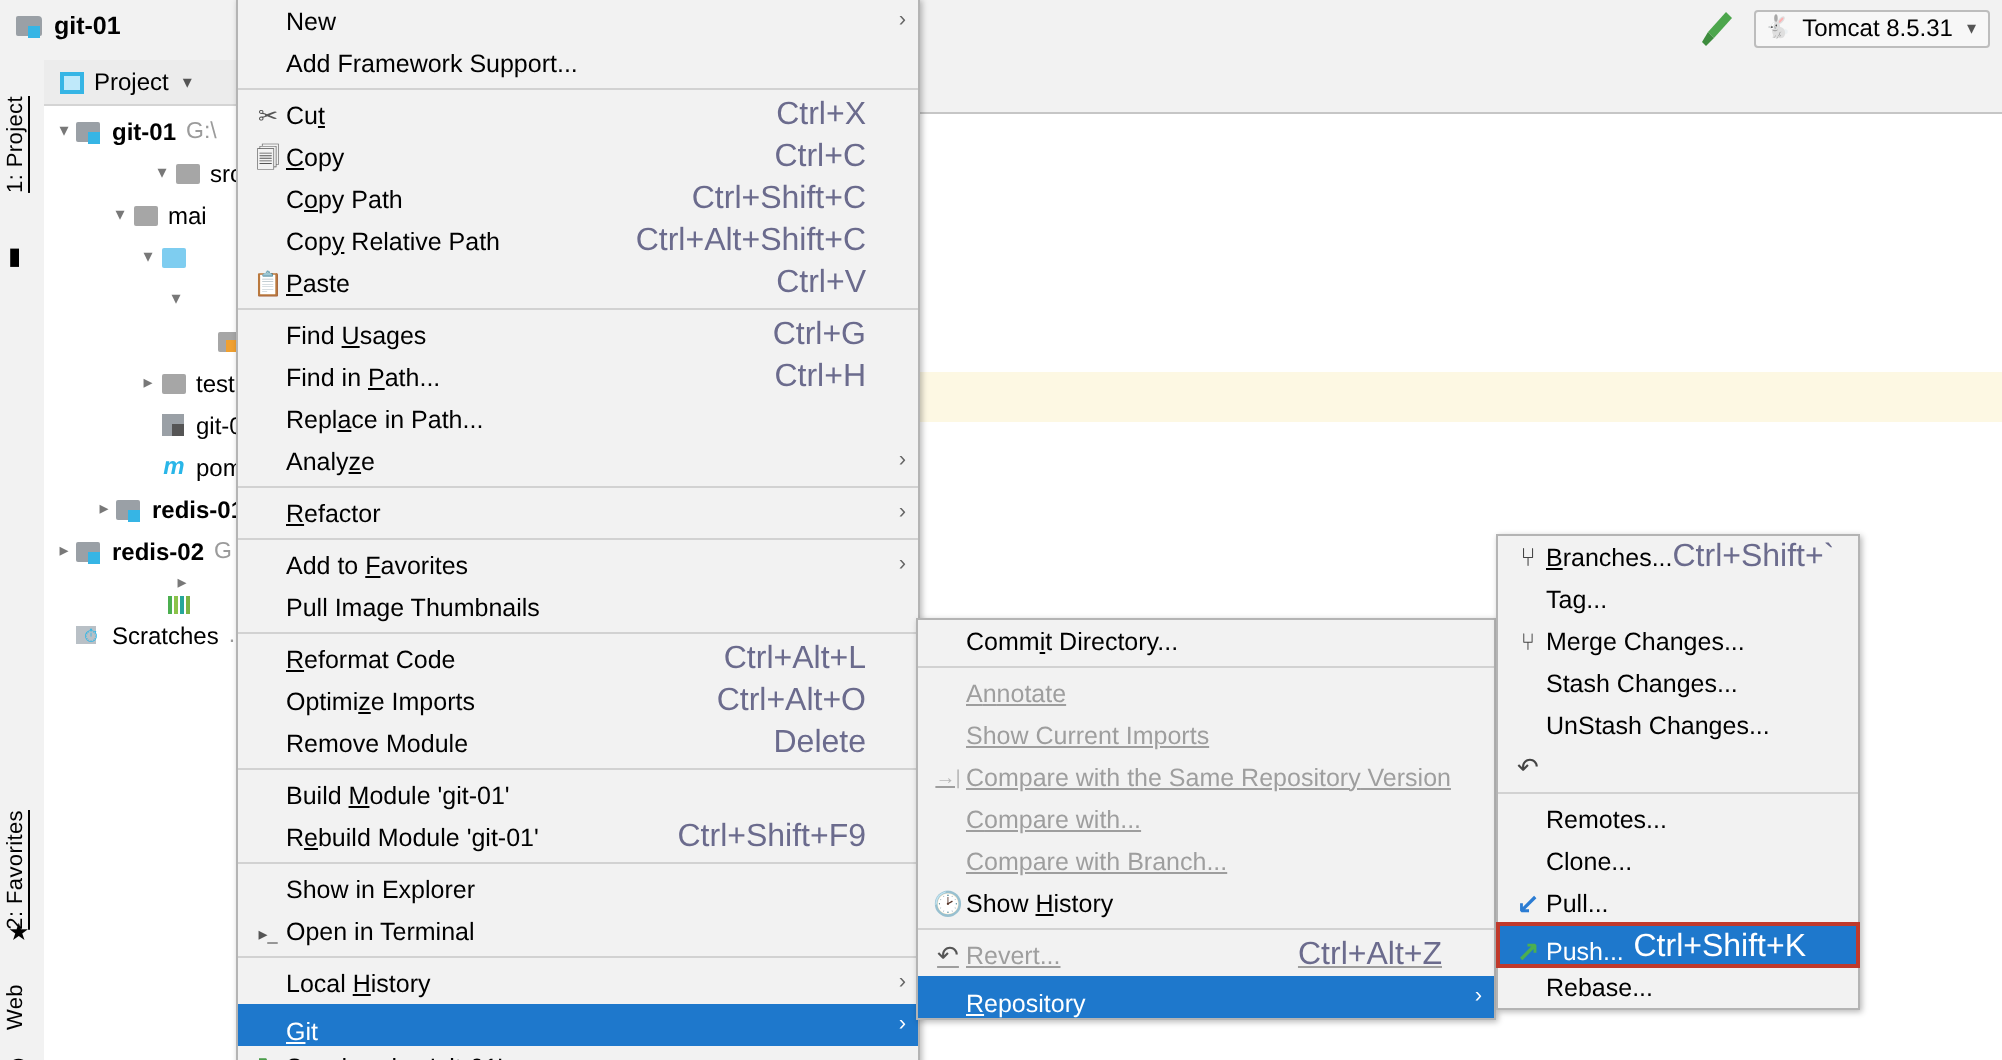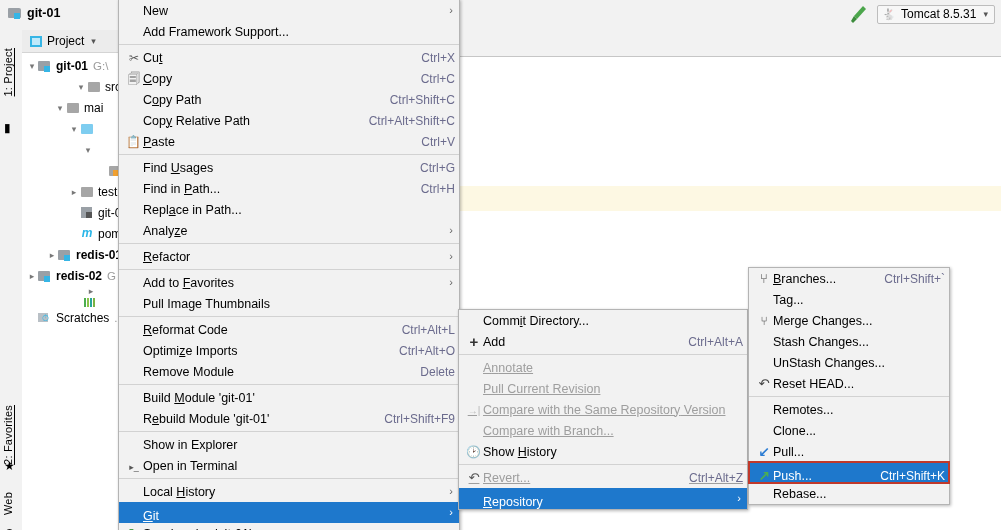--- a/index.html
+++ b/index.html
@@ -68,30 +68,30 @@
   .st{color:#008000;font-weight:bold;}
 
   
   .menu{position:absolute;background:#f2f2f2;border:1px solid #b4b4b4;box-shadow:1px 1px 3px rgba(0,0,0,.28);box-sizing:border-box;}
   .mi-row{height:21px;display:flex;align-items:center;position:relative;box-sizing:border-box;padding-left:6px;font-size:12.5px;}
   .mi-row.sel{background:#1e78cc;color:#fff;align-items:flex-end;}
   .mi-row.dis{color:#9e9e9e;text-decoration:underline;}
   .mi-ico{width:18px;flex:0 0 18px;text-align:center;font-size:12px;line-height:1;color:#555;}
   .mi-lab{flex:1 1 auto;white-space:nowrap;}
   .mi-lab u{text-decoration:underline;}
-  .mi-key{color:#6b6b8d;font-size:12px;padding-right:4px;white-space:nowrap;}
+  .mi-key{color:#6b6b8d;font-size:16px;padding-right:26px;white-space:nowrap;}
   .mi-row.sel .mi-key{color:#fff;}
   .mi-arrow{position:absolute;right:6px;top:4px;font-size:11px;color:#666;}
   .mi-row.sel .mi-arrow{color:#fff;}
   .msep{height:1px;background:#d2d2d2;margin:2px 0;}
   .mi-row.boxed{outline:2px solid #c0392b;outline-offset:-1px;}
 
   #menu1{left:118px;top:-1px;width:342px;}
   #menu2{left:458px;top:285px;width:290px;margin-top:24px;}
-  #menu3{left:748px;top:267px;width:202px;}
+  #menu3{left:748px;top:267px;width:182px;}
 
   .icn-scissors::before{content:"\2702";}
   .icn-copy::before{content:"\1F5D0";}
   .icn-paste::before{content:"\1F4CB";}
   .icn-term::before{content:"\25B8_";font-size:9px;}
   .icn-sync::before{content:"\21BB";color:#4a9c4a;font-size:13px;}
   .icn-plus::before{content:"+";font-size:15px;font-weight:bold;color:#333;}
   .icn-clock::before{content:"\1F551";font-size:12px;}
   .icn-revert::before{content:"\21B6";font-size:13px;}
   .icn-cmp::before{content:"\2192|";font-size:10px;color:#b8b8b8;}
@@ -351,37 +351,36 @@
       <div class="mi-row">
         <span class="mi-ico icn-sync"></span>
         <span class="mi-lab">Synchronize 'git-01'</span>
       </div>
     </div>
   <div class="menu" id="menu2">
       <div class="mi-row">
         <span class="mi-ico"></span>
         <span class="mi-lab">Comm<u>i</u>t Directory...</span>
       </div>
-      <div class="mi-row">
-        <span class="mi-ico icn-plus"></span>
-        <span class="mi-lab">Add</span>
-        <span class="mi-key">Ctrl+Alt+A</span>
-      </div>
       <div class="msep"></div>
       <div class="mi-row dis">
         <span class="mi-ico"></span>
         <span class="mi-lab">A<u>n</u>notate</span>
       </div>
       <div class="mi-row dis">
         <span class="mi-ico"></span>
-        <span class="mi-lab">Pull Current Revision</span>
+        <span class="mi-lab">Show Current Imports</span>
       </div>
       <div class="mi-row dis">
         <span class="mi-ico icn-cmp"></span>
         <span class="mi-lab">Compare with the Same Repositor<u>y</u> Version</span>
+      </div>
+      <div class="mi-row dis">
+        <span class="mi-ico"></span>
+        <span class="mi-lab"><u>C</u>ompare with...</span>
       </div>
       <div class="mi-row dis">
         <span class="mi-ico"></span>
         <span class="mi-lab">Compare with Branch...</span>
       </div>
       <div class="mi-row">
         <span class="mi-ico icn-clock"></span>
         <span class="mi-lab">Show <u>H</u>istory</span>
       </div>
       <div class="msep"></div>
@@ -413,21 +412,20 @@
       <div class="mi-row">
         <span class="mi-ico"></span>
         <span class="mi-lab">Stash Changes...</span>
       </div>
       <div class="mi-row">
         <span class="mi-ico"></span>
         <span class="mi-lab">UnStash Changes...</span>
       </div>
       <div class="mi-row">
         <span class="mi-ico icn-reset"></span>
-        <span class="mi-lab">Reset HEAD...</span>
       </div>
       <div class="msep"></div>
       <div class="mi-row">
         <span class="mi-ico"></span>
         <span class="mi-lab">Remotes...</span>
       </div>
       <div class="mi-row">
         <span class="mi-ico"></span>
         <span class="mi-lab">Clone...</span>
       </div>

